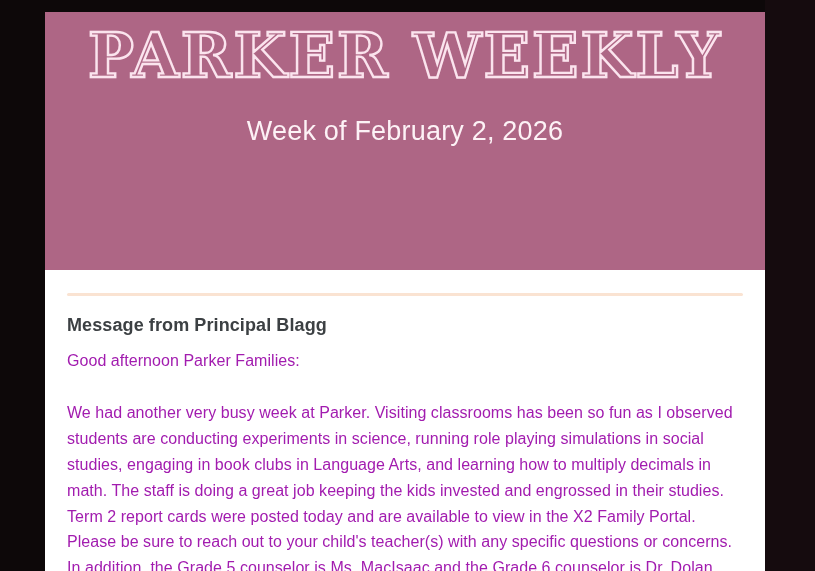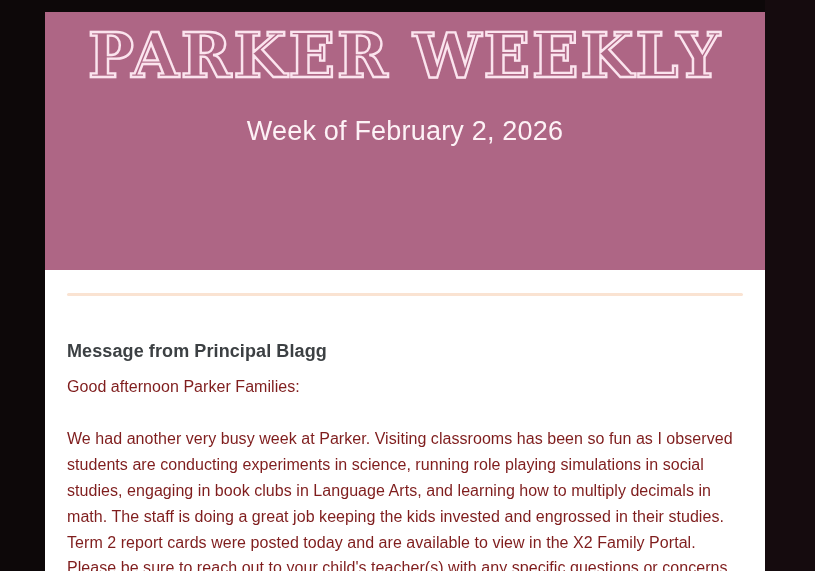--- a/index.html
+++ b/index.html
@@ -83,32 +83,32 @@
   }
 
   .divider {
     margin: 23px 0 0 0;
     height: 3px;
     background: #fae3d2;
     border-radius: 2px;
   }
 
   .section-heading {
-    margin-top: 45px;
+    margin-top: 19px;
     font-size: 18px;
     font-weight: 700;
     color: #3c4043;
     letter-spacing: 0.1px;
   }
 
   .body-text {
     margin-top: 12px;
     font-size: 16px;
     line-height: 1.62;
-    color: #7f1d1d;
+    color: #a21caf;
     letter-spacing: 0.05px;
   }
 
   .body-text.spaced {
     margin-top: 26px;
   }
 </style>
 </head>
 <body>
 

